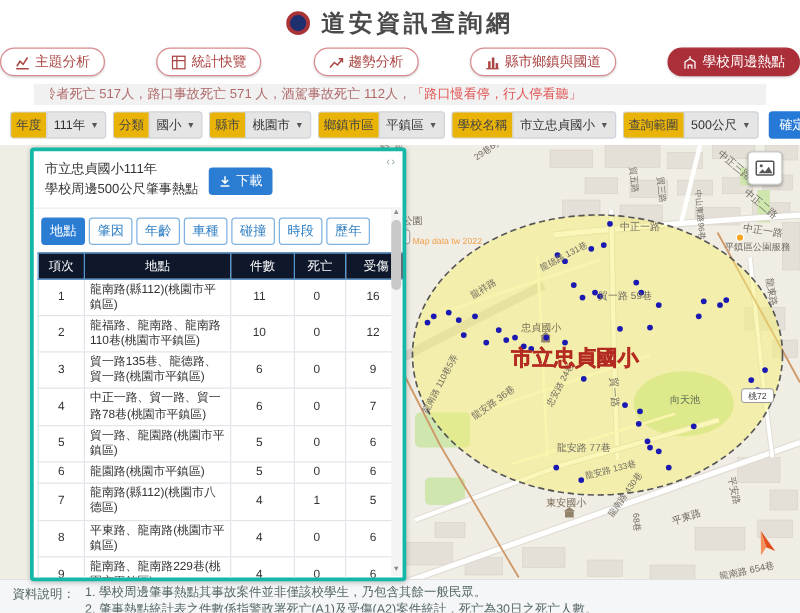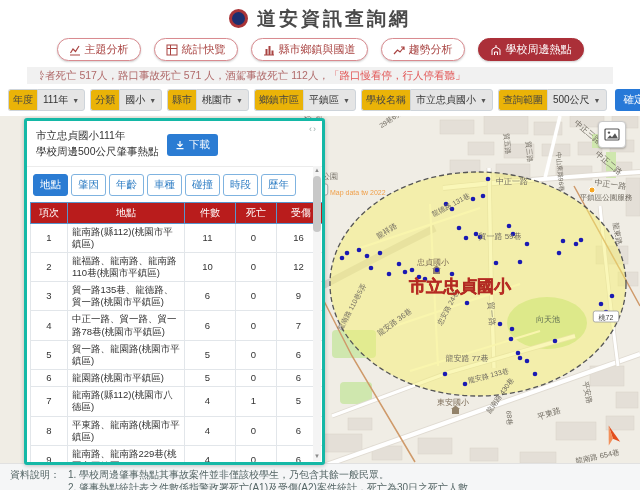--- a/index.html
+++ b/index.html
@@ -3,21 +3,21 @@
 <meta charset="utf-8">
 <style>
   html,body{margin:0;padding:0}
   body{width:640px;height:490px;overflow:hidden;background:#fff;
        font-family:"Liberation Sans","DejaVu Sans",sans-serif;color:#333;-webkit-font-smoothing:antialiased}
   
   .hdr{display:flex;justify-content:center;align-items:center;gap:9px;padding-top:6px;height:25px}
   .logo{width:19px;height:19px;border-radius:50%;background:#1d2f6f;border:3px solid #a93438;box-sizing:border-box}
   .title{font-size:19px;font-weight:bold;color:#4a4a4a;letter-spacing:3px}
   
-  .nav{display:flex;justify-content:center;gap:13px;margin-top:7px;height:23px}
+  .nav{display:flex;justify-content:space-between;margin-top:7px;height:23px}
   .btn-nav{display:inline-flex;align-items:center;gap:4px;font-size:11px;color:#a94442;background:#fff;
            border:1px solid #d98b90;border-radius:13px;padding:3px 11px;box-shadow:0 1px 2px rgba(0,0,0,.18);cursor:pointer;white-space:nowrap}
   .btn-nav.active{background:#ab2f38;color:#fff;border-color:#ab2f38}
   .btn-nav svg{width:12px;height:12px;flex:0 0 auto}
   
   .marquee{width:586px;margin:6px auto 0;background:#f1f1f1;font-size:10.5px;line-height:17px;height:17px;
            color:#b06a6a;padding-left:13px;box-sizing:border-box;white-space:nowrap;overflow:hidden}
   .marquee .hl{color:#e25555}
   .clip{display:inline-block;width:5px;overflow:hidden;vertical-align:bottom;height:17px}
   .clip span{display:inline-block;margin-left:-6px}
@@ -40,21 +40,21 @@
          border-radius:3px;box-shadow:0 1px 4px rgba(0,0,0,.22);overflow:hidden}
   .p-head{position:relative;padding:7px 9px 6px;border-bottom:1px solid #ececec}
   .p-title{font-size:10.5px;color:#333;line-height:1.5}
   .btn-dl{position:absolute;left:140px;top:13px;display:inline-flex;align-items:center;gap:4px;background:#2b7cd3;
           color:#fff;border:none;border-radius:3px;font-size:10.5px;padding:4px 8px;cursor:pointer}
   .handle{position:absolute;right:5px;top:3px;color:#9aa;font-size:9px;letter-spacing:1px;cursor:col-resize}
   .tabs{display:flex;gap:3px;padding:7px 6px 6px}
   .tab{font-size:10.5px;padding:3px 6px;border:1px solid #7fb3e0;background:#fff;color:#2e7dc4;border-radius:3px;cursor:pointer}
   .tab.active{background:#2b7cd3;color:#fff;border-color:#2b7cd3}
   .tbl{width:281px;margin-left:3px;border-collapse:collapse;font-size:9.5px;color:#333;table-layout:fixed}
-  .tbl th{background:#b91c1c;color:#fff;padding:3px 2px;font-weight:normal;border:1px solid #5795cd;font-size:10px}
+  .tbl th{background:#0f172a;color:#fff;padding:3px 2px;font-weight:normal;border:1px solid #5795cd;font-size:10px}
   .tbl td{border:1px solid #e2e6ea;padding:2px 4px;line-height:1.28;vertical-align:middle;word-break:break-all}
   .tbl td.num{text-align:center;padding-right:9px}
   .tbl td.idx{text-align:center}
   .sbar{position:absolute;right:1px;top:45px;bottom:1px;width:8px;background:#f4f4f4}
   .sthumb{position:absolute;top:10px;left:0;width:8px;height:56px;background:#c8c8c8;border-radius:4px;cursor:pointer}
   .sarrow{position:absolute;left:0;width:8px;height:9px;font-size:6px;color:#8a8a8a;text-align:center;line-height:9px;cursor:pointer}
   
   .footer{height:33px;box-sizing:border-box;background:#f5f6f7;border-top:1px solid #e1e1e1;display:flex;
           padding:4px 10px 0;font-size:10px;color:#566;gap:8px}
   .f-label{white-space:nowrap}
@@ -77,32 +77,32 @@
     </button>
     <button class="btn-nav">
       <svg viewBox="0 0 12 12">
         <rect x="1" y="1" width="10" height="10" fill="none" stroke="currentColor"></rect>
         <path d="M1 4.5h10M4.5 1v10" stroke="currentColor"></path>
       </svg>
       <span>統計快覽</span>
     </button>
     <button class="btn-nav">
       <svg viewBox="0 0 12 12">
+        <path d="M1 10 L4.5 6 L7 8 L11 3 M8 3h3v3" fill="none" stroke="currentColor" stroke-width="1.2"></path>
+      </svg>
+      <span>趨勢分析</span>
+    </button>
+    <button class="btn-nav">
+      <svg viewBox="0 0 12 12">
         <path d="M1 11h10" stroke="currentColor"></path>
         <rect x="2.5" y="5" width="2" height="6" fill="currentColor"></rect>
         <rect x="5.5" y="2" width="2" height="9" fill="currentColor"></rect>
         <rect x="8.5" y="6.5" width="2" height="4.5" fill="currentColor"></rect>
       </svg>
       <span>縣市鄉鎮與國道</span>
-    </button>
-    <button class="btn-nav">
-      <svg viewBox="0 0 12 12">
-        <path d="M1 10 L4.5 6 L7 8 L11 3 M8 3h3v3" fill="none" stroke="currentColor" stroke-width="1.2"></path>
-      </svg>
-      <span>趨勢分析</span>
     </button>
     <button class="btn-nav active">
       <svg viewBox="0 0 12 12">
         <path d="M2 11V5.5L6 3l4 2.5V11M4.5 11V8h3v3" fill="none" stroke="currentColor"></path>
         <path d="M6 1v2" stroke="currentColor"></path>
       </svg>
       <span>學校周邊熱點</span>
     </button>
   </div>
 

